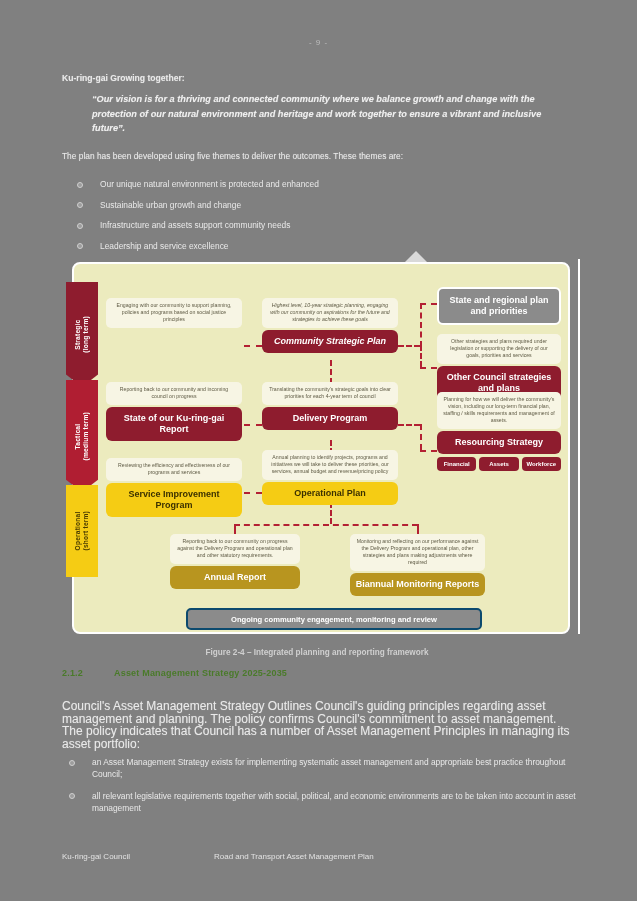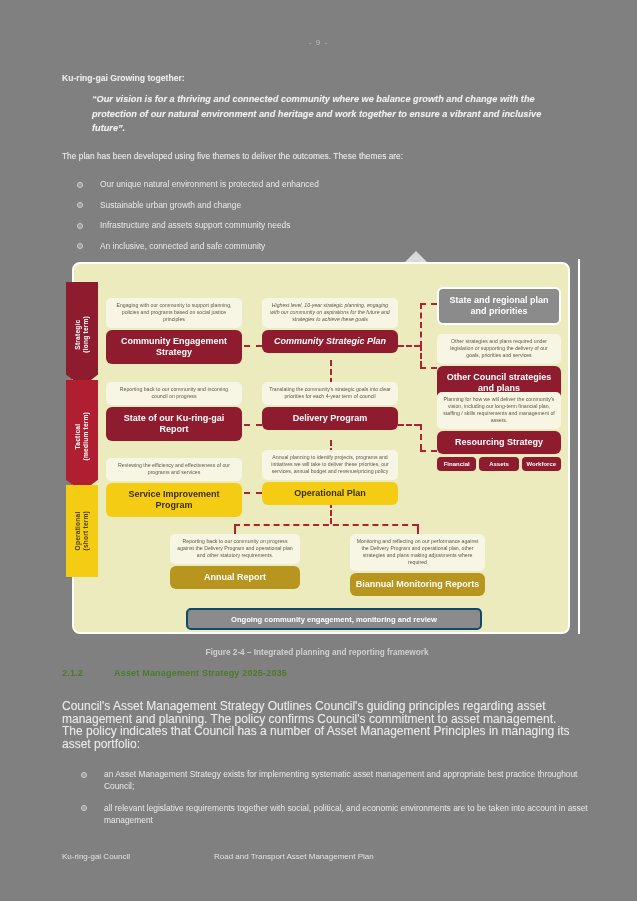--- a/index.html
+++ b/index.html
@@ -196,21 +196,21 @@
     font-size:9px;font-weight:700;color:#4a7a2a;
     letter-spacing:.2px;
   }
   .heading2 .num{display:inline-block;width:52px;}
   .para{
     left:62px;top:700px;width:512px;
     font-size:12px;line-height:12.6px;
   }
   .bullets2{
     position:absolute;left:62px;top:752px;width:512px;
-    margin:16px;padding:0;list-style:none;
+    margin:4px;padding:0;list-style:none;
   }
   .bullets2 li{
     position:relative;padding-left:26px;margin:0 0 9px 0;
     font-size:8.4px;line-height:12.4px;color:#e9e9e9;
   }
   .bullets2 li:before{
     content:"";position:absolute;left:3px;top:3.5px;
     width:4px;height:4px;border-radius:50%;
     border:1px solid #cfcfcf;background:#9d9d9d;
   }
@@ -228,21 +228,20 @@
   <div class="page-number">- 9 -</div>
 
   <div class="txt lead-label">Ku-ring-gai Growing together:</div>
   <div class="txt vision">“Our vision is for a thriving and connected community where we balance growth and change with the protection of our natural environment and heritage and work together to ensure a vibrant and inclusive future”.</div>
   <div class="txt themes-intro">The plan has been developed using five themes to deliver the outcomes. These themes are:</div>
 
   <ul class="bullets">
     <li>Our unique natural environment is protected and enhanced</li>
     <li>Sustainable urban growth and change</li>
     <li>Infrastructure and assets support community needs</li>
-    <li>An inclusive, connected and safe community</li>
     <li>Leadership and service excellence</li>
   </ul>
 
   <div class="fig-marker"></div>
   <div class="fig-frame-right"></div>
 
   <div class="figure"></div>
 
   <div class="phase-col">
     <div class="phase phase-strategic">
@@ -269,21 +268,20 @@
   <div class="conn h-dash" style="left:420px;top:450px;width:17px;"></div>
   <div class="conn v-dash" style="left:330px;top:440px;height:22px;"></div>
   <div class="conn h-dash" style="left:244px;top:492px;width:18px;"></div>
   <div class="conn v-dash" style="left:330px;top:502px;height:22px;"></div>
   <div class="conn h-dash" style="left:234px;top:524px;width:184px;"></div>
   <div class="conn v-dash" style="left:234px;top:524px;height:12px;"></div>
   <div class="conn v-dash" style="left:417px;top:524px;height:12px;"></div>
 
   <div class="card" id="c-ces">
     <div class="note">Engaging with our community to support planning, policies and programs based on social justice principles</div>
-    <div class="bar bar-red">Community Engagement Strategy</div>
   </div>
 
   <div class="card" id="c-csp">
     <div class="note">Highest level, 10-year strategic planning, engaging with our community on aspirations for the future and strategies to achieve these goals</div>
     <div class="bar bar-red">Community Strategic Plan</div>
   </div>
 
   <div class="card" id="c-srp">
     <div class="bar bar-grey">State and regional plan and priorities</div>
   </div>

